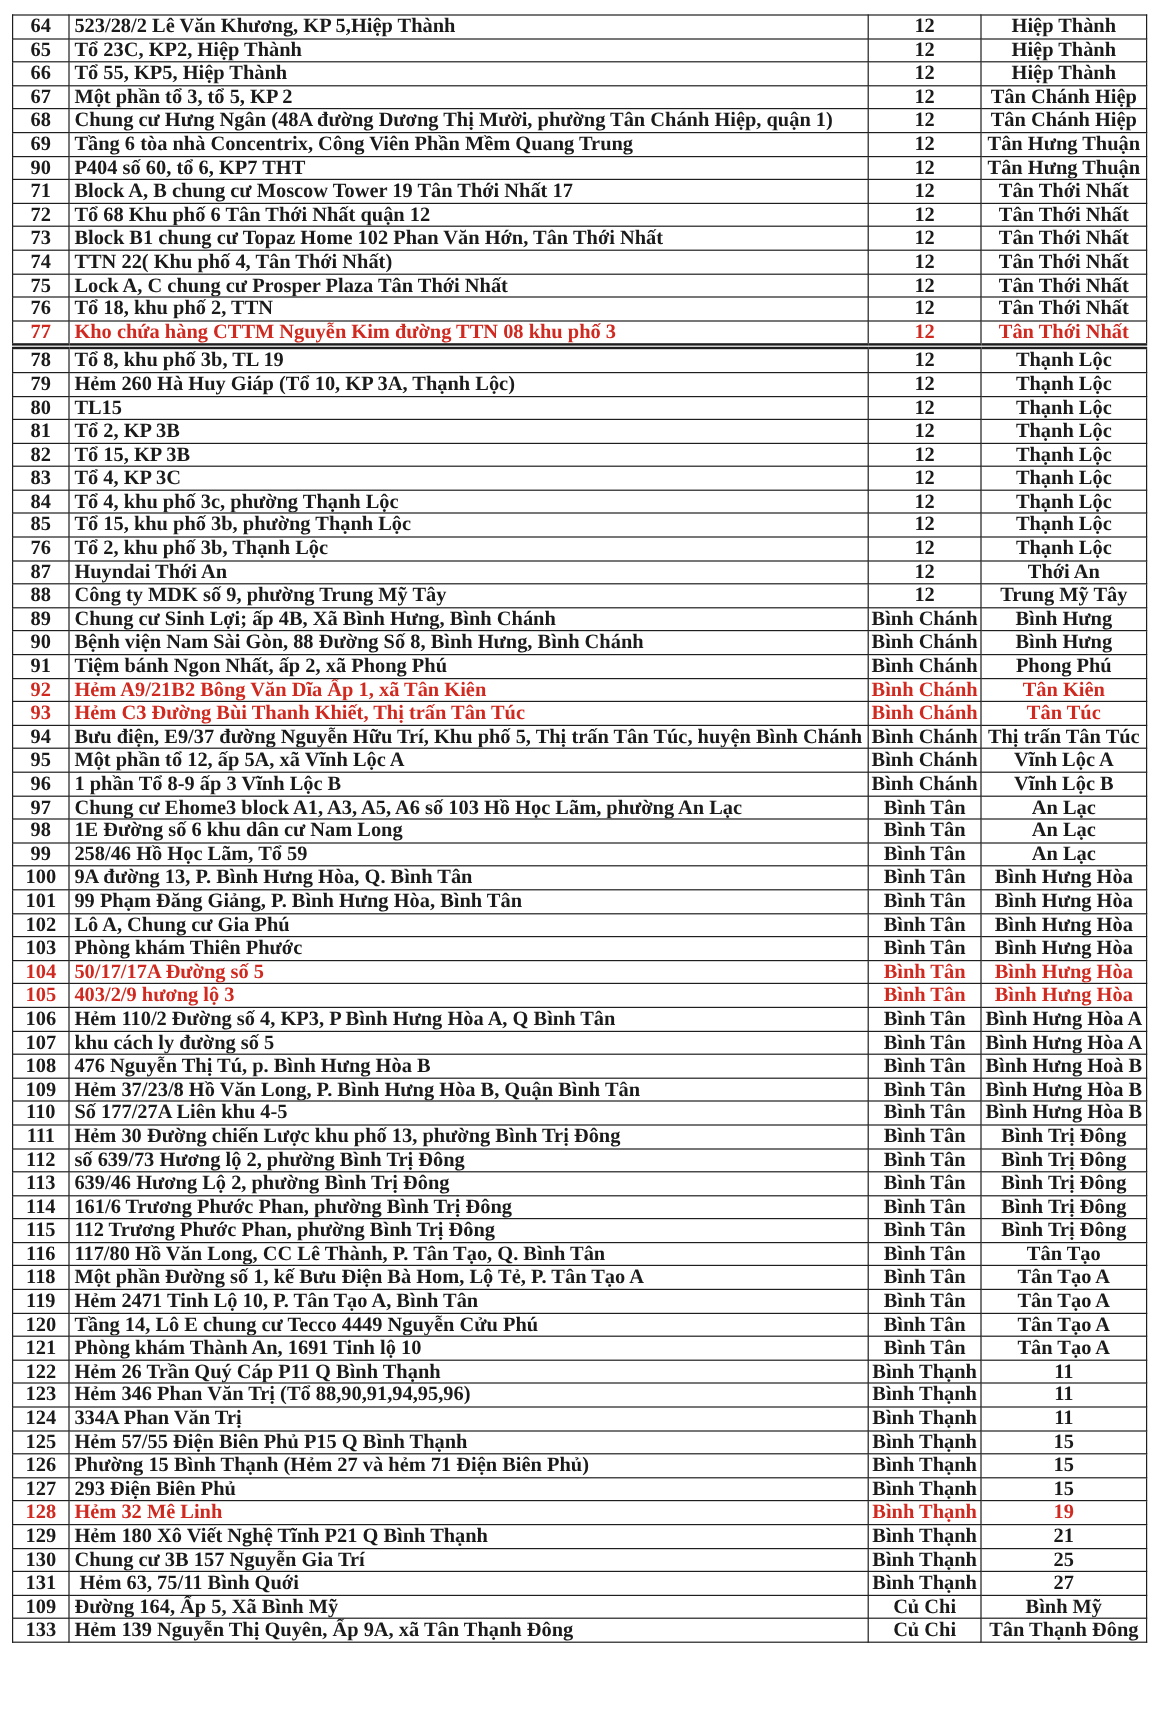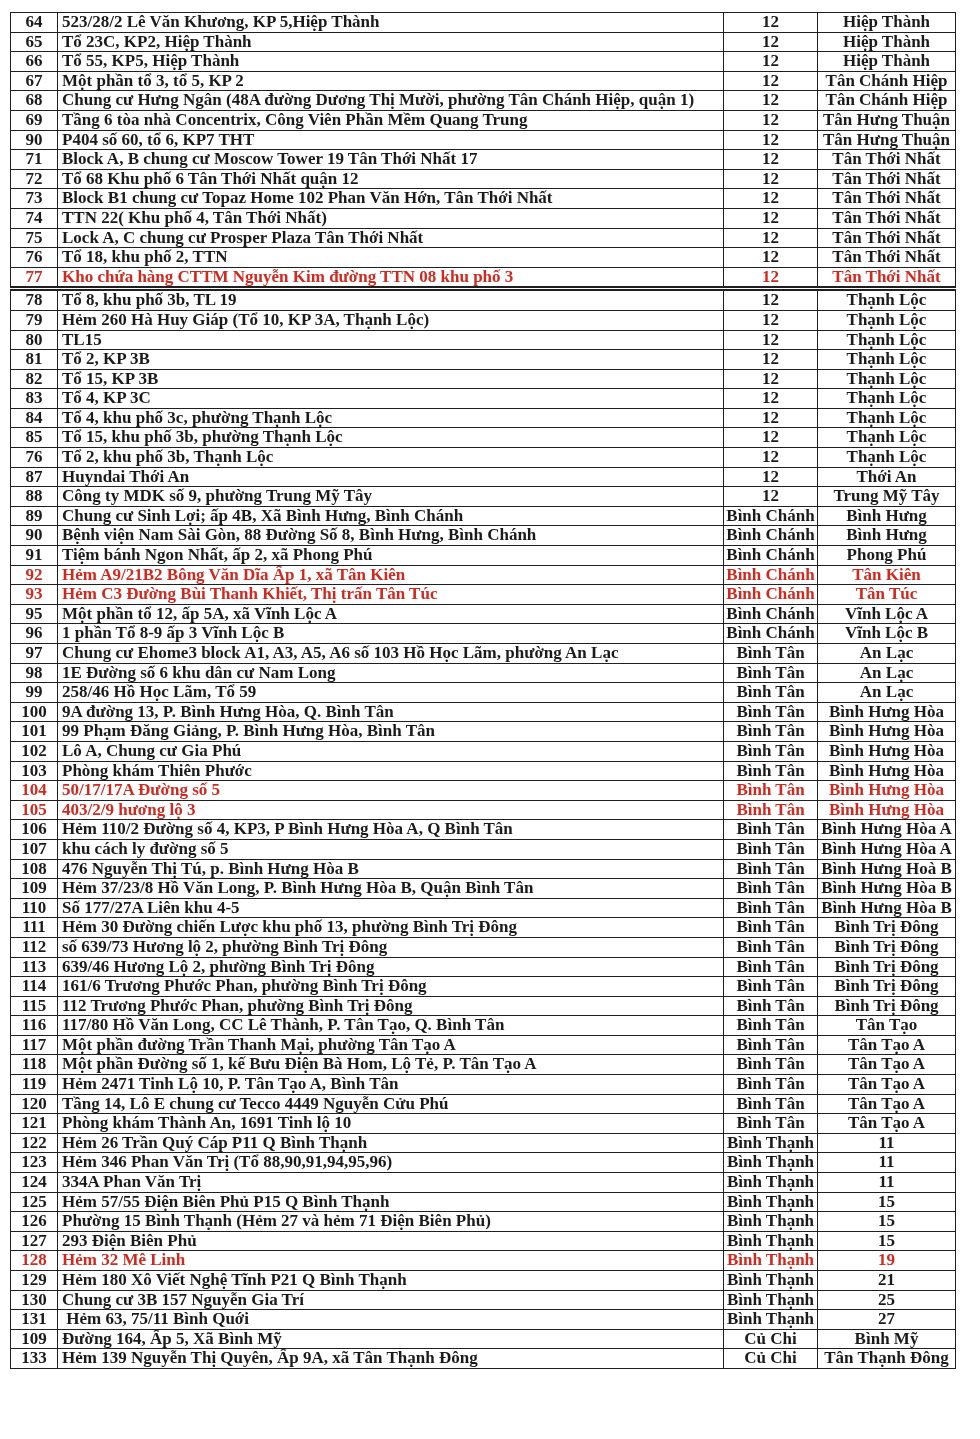--- a/index.html
+++ b/index.html
@@ -207,20 +207,26 @@
         <td>Bình Chánh</td>
         <td>Tân Kiên</td>
       </tr>
       <tr class="hl">
         <td>93</td>
         <td>Hẻm C3 Đường Bùi Thanh Khiết, Thị trấn Tân Túc</td>
         <td>Bình Chánh</td>
         <td>Tân Túc</td>
       </tr>
       <tr>
+        <td>94</td>
+        <td>Bưu điện, E9/37 đường Nguyễn Hữu Trí, Khu phố 5, Thị trấn Tân Túc, huyện Bình Chánh</td>
+        <td>Bình Chánh</td>
+        <td>Thị trấn Tân Túc</td>
+      </tr>
+      <tr>
         <td>95</td>
         <td>Một phần tổ 12, ấp 5A, xã Vĩnh Lộc A</td>
         <td>Bình Chánh</td>
         <td>Vĩnh Lộc A</td>
       </tr>
       <tr>
         <td>96</td>
         <td>1 phần Tổ 8-9 ấp 3 Vĩnh Lộc B</td>
         <td>Bình Chánh</td>
         <td>Vĩnh Lộc B</td>
@@ -337,26 +343,20 @@
         <td>115</td>
         <td>112 Trương Phước Phan, phường Bình Trị Đông</td>
         <td>Bình Tân</td>
         <td>Bình Trị Đông</td>
       </tr>
       <tr>
         <td>116</td>
         <td>117/80 Hồ Văn Long, CC Lê Thành, P. Tân Tạo, Q. Bình Tân</td>
         <td>Bình Tân</td>
         <td>Tân Tạo</td>
-      </tr>
-      <tr>
-        <td>117</td>
-        <td>Một phần đường Trần Thanh Mại, phường Tân Tạo A</td>
-        <td>Bình Tân</td>
-        <td>Tân Tạo A</td>
       </tr>
       <tr>
         <td>118</td>
         <td>Một phần Đường số 1, kế Bưu Điện Bà Hom, Lộ Tẻ, P. Tân Tạo A</td>
         <td>Bình Tân</td>
         <td>Tân Tạo A</td>
       </tr>
       <tr>
         <td>119</td>
         <td>Hẻm 2471 Tinh Lộ 10, P. Tân Tạo A, Bình Tân</td>

